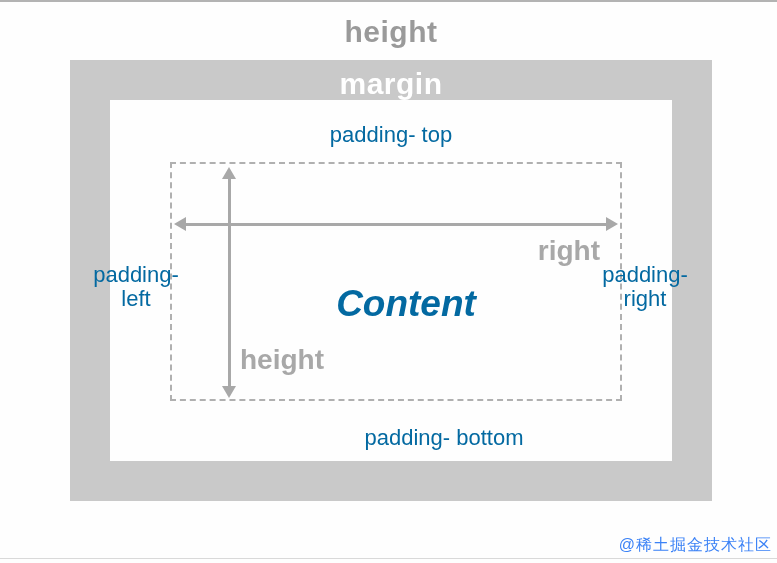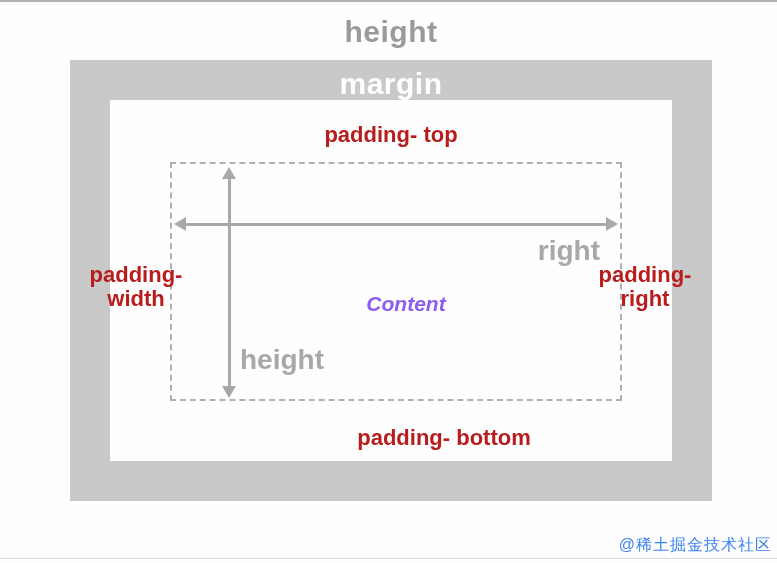--- a/index.html
+++ b/index.html
@@ -31,35 +31,35 @@
   .border-label {
     position: absolute; left: 70px; top: 68px; width: 642px;
     text-align: center; font-size: 30px; font-weight: bold;
     color: #ffffff; letter-spacing: 0.5px; line-height: 32px;
   }
   .padding-box {
     position: absolute; left: 110px; top: 100px; width: 562px; height: 361px;
     background: #fefefe;
   }
   .orange-label {
-    position: absolute; color: #b91c1c; font-weight: bold;
+    position: absolute; color: #0369a1; font-weight: normal;
     font-size: 22px; line-height: 24px; text-align: center;
   }
   .padding-top-label { left: 110px; top: 123px; width: 562px; }
   .padding-bottom-label { left: 110px; top: 426px; width: 668px; }
   .padding-left-label { left: 66px; top: 263px; width: 140px; }
   .padding-right-label { left: 575px; top: 263px; width: 140px; }
   .content-box {
     position: absolute; left: 170px; top: 162px; width: 452px; height: 239px;
     border: 2px dashed #b0b0b0; box-sizing: border-box;
   }
   .content-label {
     position: absolute; left: 180px; top: 288px; width: 452px;
-    text-align: center; font-size: 21px; font-weight: bold; font-style: italic;
-    color: #8b5cf6; line-height: 32px;
+    text-align: center; font-size: 37px; font-weight: bold; font-style: italic;
+    color: #0369a1; line-height: 32px;
   }
   .width-label {
     position: absolute; left: 460px; top: 236px; width: 140px;
     text-align: right; font-size: 28px; font-weight: bold;
     color: #a8a8a8; line-height: 30px;
   }
   .height-label {
     position: absolute; left: 240px; top: 345px;
     font-size: 28px; font-weight: bold; color: #a8a8a8; line-height: 30px;
   }
@@ -133,21 +133,21 @@
   </div>
 
   <div class="width-label">right</div>
 
   <div class="height-label">height</div>
 
   <div class="content-label">Content</div>
 
   <div class="orange-label padding-left-label">
     <div>padding-</div>
-    <div>width</div>
+    <div>left</div>
   </div>
 
   <div class="orange-label padding-right-label">
     <div>padding-</div>
     <div>right</div>
   </div>
 
   <div class="orange-label padding-bottom-label">padding- bottom</div>
 
   <div class="watermark">@稀土掘金技术社区</div>

